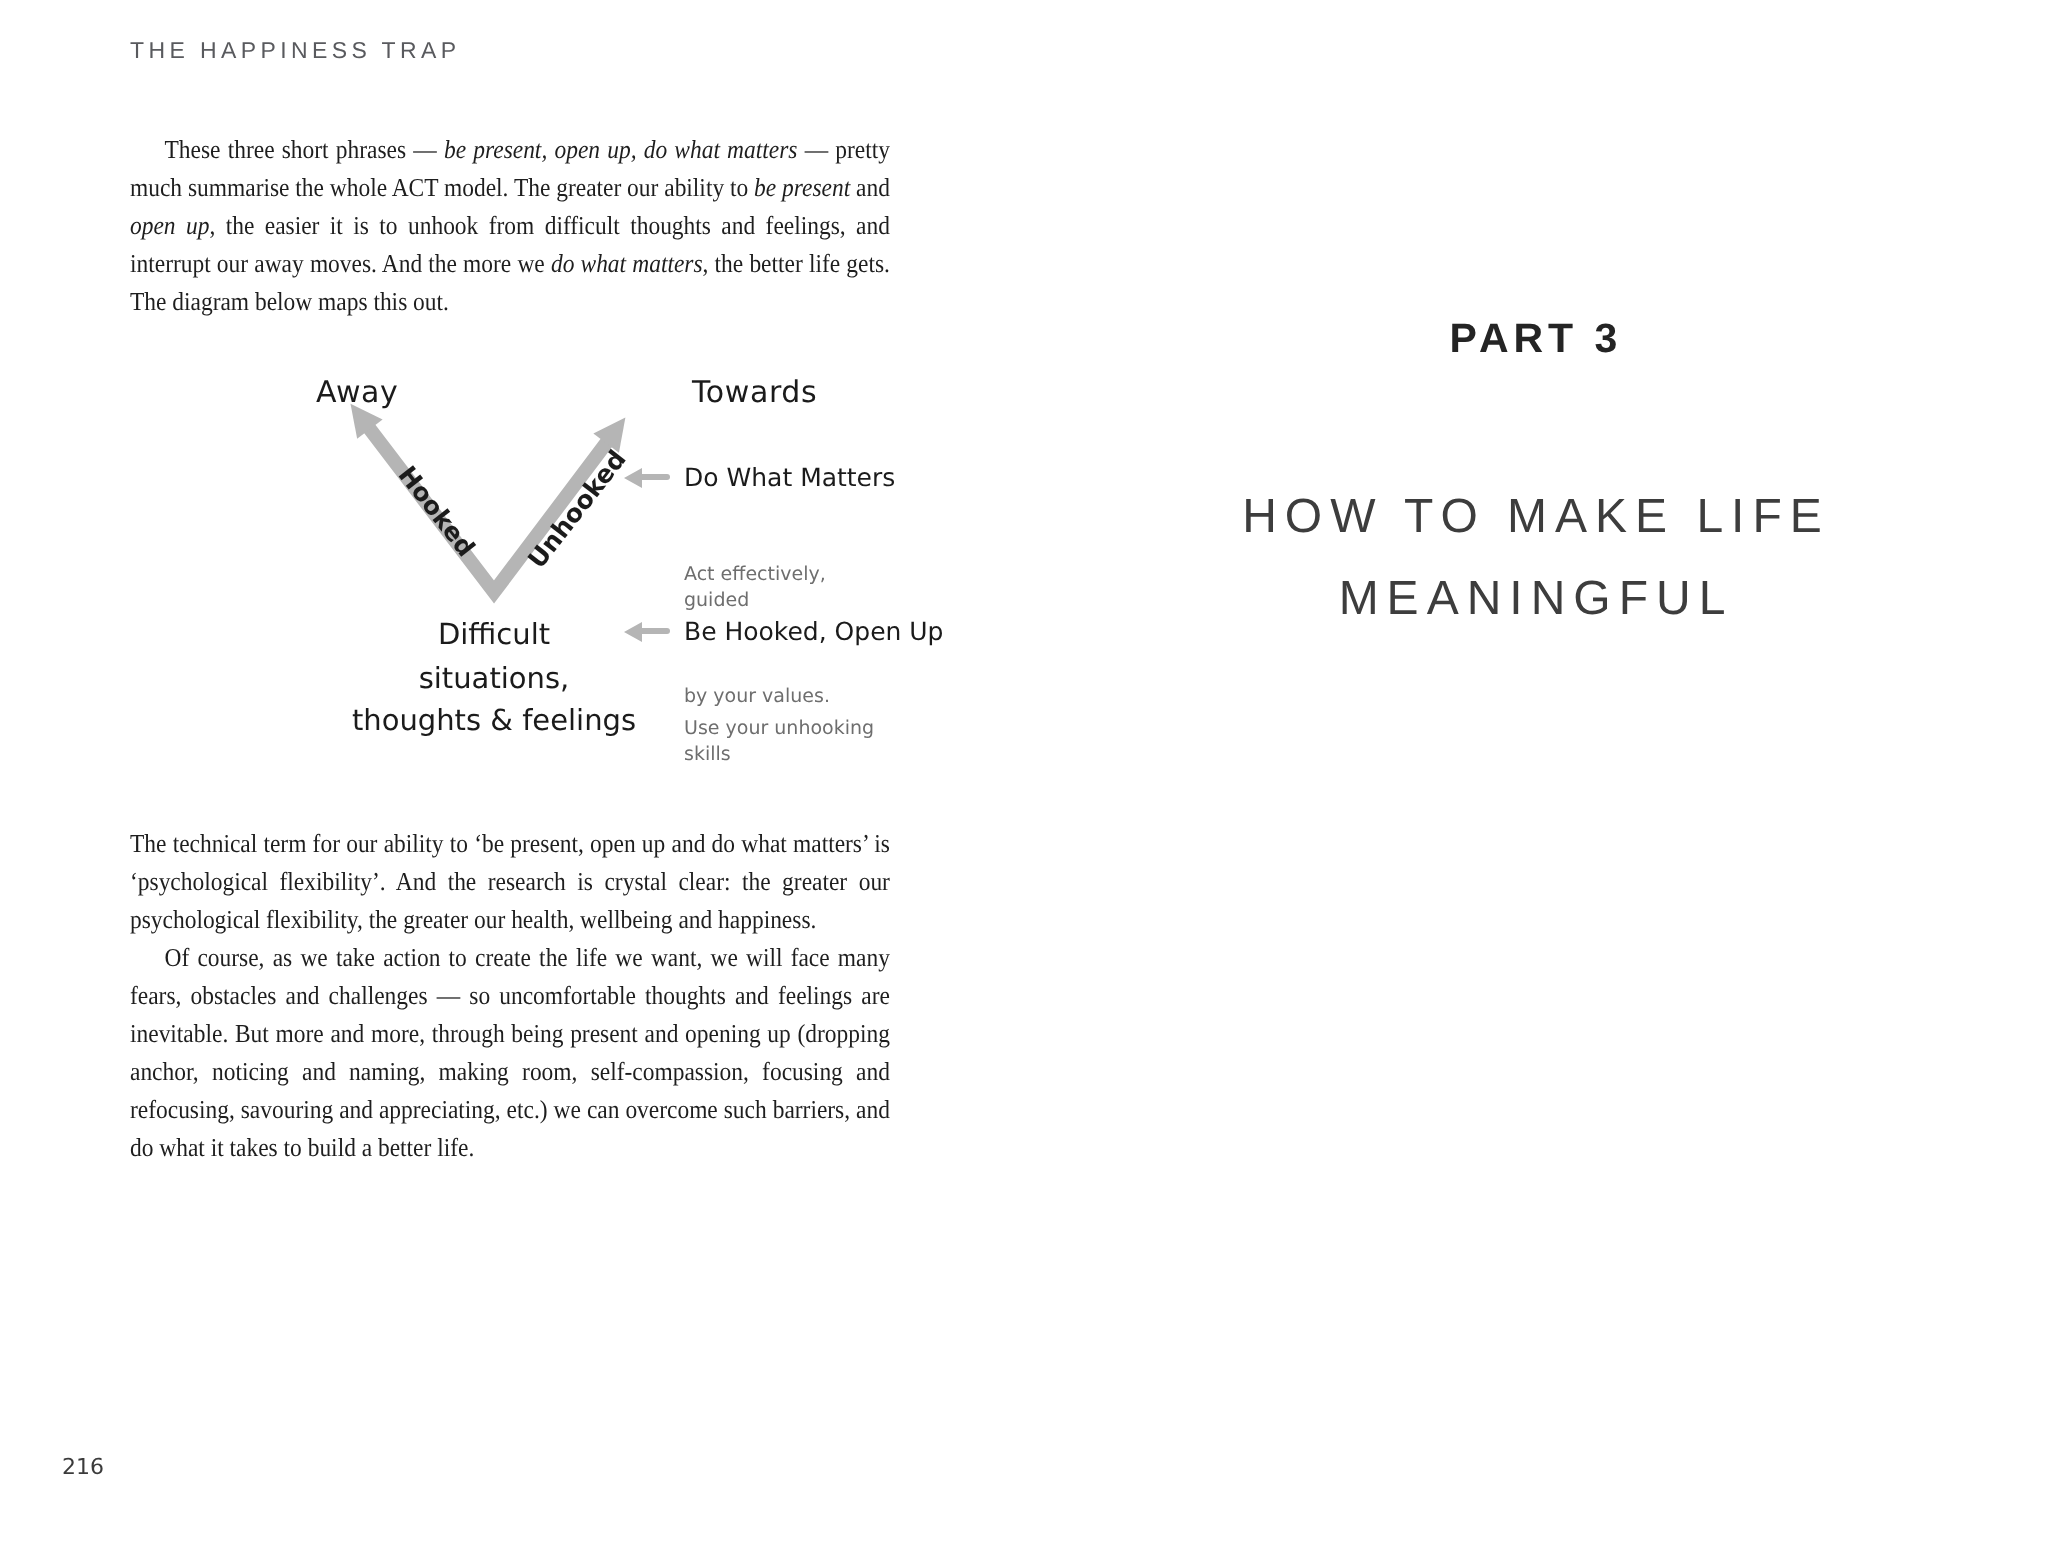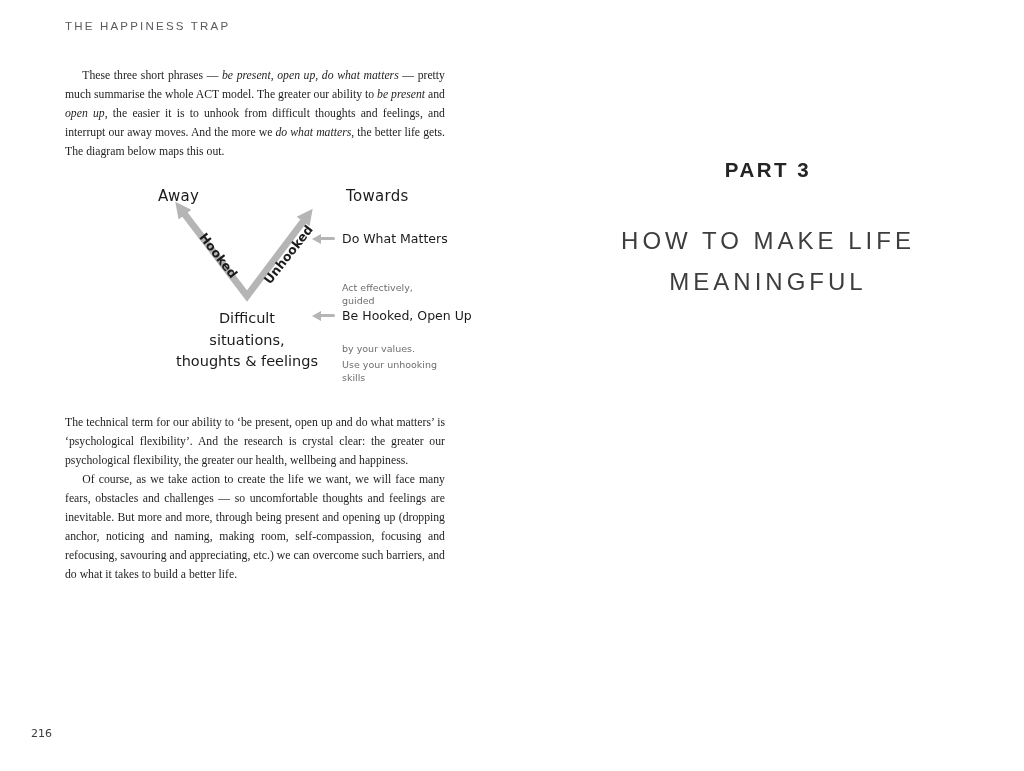--- a/index.html
+++ b/index.html
@@ -74,21 +74,21 @@
   }
 
   
   .part-label {
     position: absolute; left: 0; top: 158px; width: 512px;
     text-align: center;
     font-family: "Liberation Sans", sans-serif; font-weight: bold;
     font-size: 20.5px; letter-spacing: 2.5px; color: #242424;
   }
   .part-title {
-    position: absolute; left: 0; top: 220px; width: 512px;
+    position: absolute; left: 0; top: 238px; width: 512px;
     text-align: center;
     font-family: "Liberation Sans", sans-serif; font-weight: normal;
     font-size: 24px; letter-spacing: 4px; color: #3d3d3d; line-height: 41px;
   }
   .part-title span { display: block; }
 </style>
 </head>
 <body>
 
 <div class="left-page">

